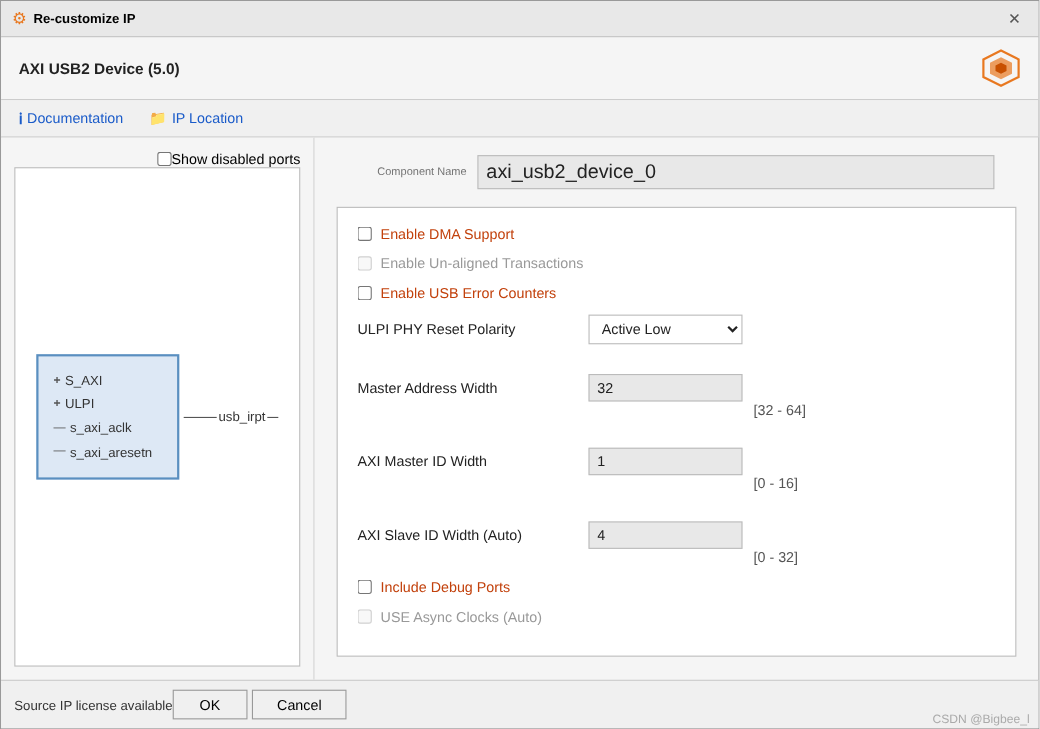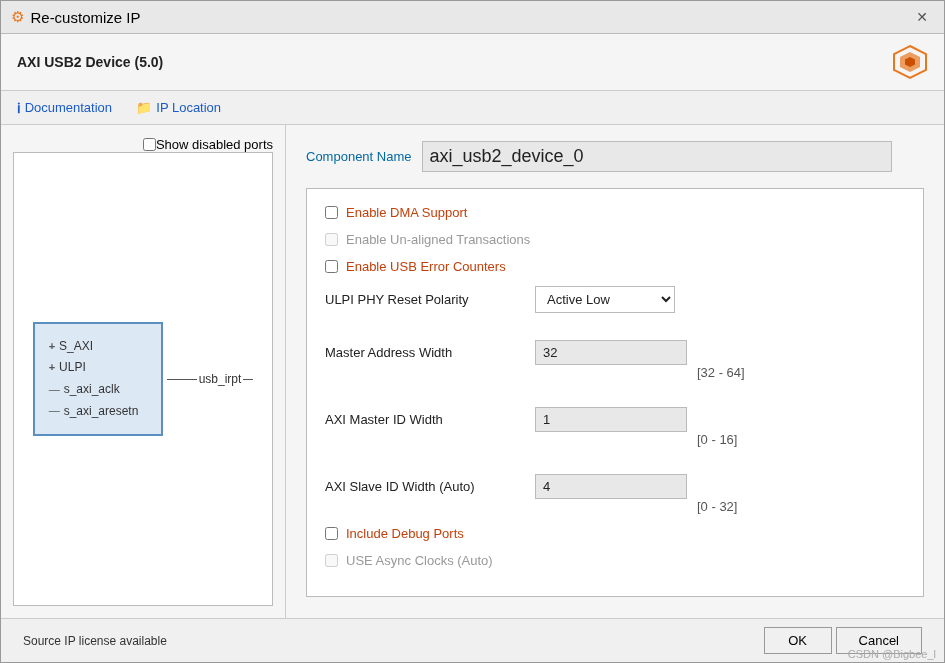--- a/index.html
+++ b/index.html
@@ -30,22 +30,22 @@
       display: flex;
       align-items: center;
       justify-content: space-between;
     }
     .title-bar-left {
       display: flex;
       align-items: center;
       gap: 6px;
     }
     .title-text {
-      font-size: 15px;
-      font-weight: normal;
+      font-size: 12px;
+      font-weight: bold;
     }
     .close-btn {
       cursor: pointer;
       font-size: 14px;
       color: #555;
       background: none;
       border: none;
       padding: 2px 6px;
     }
 
@@ -139,23 +139,24 @@
       background: #f5f5f5;
       overflow-y: auto;
     }
     .component-name-row {
       display: flex;
       align-items: center;
       gap: 10px;
       margin-bottom: 16px;
     }
     .component-name-label {
-      font-size: 13px;
-      color: #0369a1;
+      font-size: 10px;
+      color: #737373;
       white-space: nowrap;
+      margin-left: 37px;
     }
     .component-name-input {
       flex: 1;
       padding: 4px 7px;
       border: 1px solid #bbb;
       background: #e8e8e8;
       font-size: 18px;
       color: #222;
       max-width: 470px;
     }
@@ -181,21 +182,21 @@
       align-items: center;
       gap: 10px;
       margin-bottom: 12px;
     }
     .field-label {
       font-size: 13px;
       color: #222;
       min-width: 200px;
     }
     .field-input {
-      width: 152px;
+      width: 140px;
       padding: 4px 7px;
       border: 1px solid #bbb;
       background: #e8e8e8;
       font-size: 13px;
       color: #222;
     }
     .field-range {
       font-size: 13px;
       color: #555;
       margin-top: 40px;
@@ -206,24 +207,24 @@
       border: 1px solid #bbb;
       background: white;
       font-size: 13px;
       color: #222;
       cursor: pointer;
       appearance: auto;
     }
 
     .bottom-bar {
       border-top: 1px solid #ccc;
-      padding: 8px 22px;
-      display: flex;
-      align-items: center;
-      justify-content: space-between;
+      padding: 8px 12px;
+      display: flex;
+      align-items: center;
+      justify-content: flex-start;
       background: #f0f0f0;
     }
     .source-label {
       font-size: 12px;
       color: #333;
     }
     .btn-group {
       display: flex;
       gap: 4px;
     }

